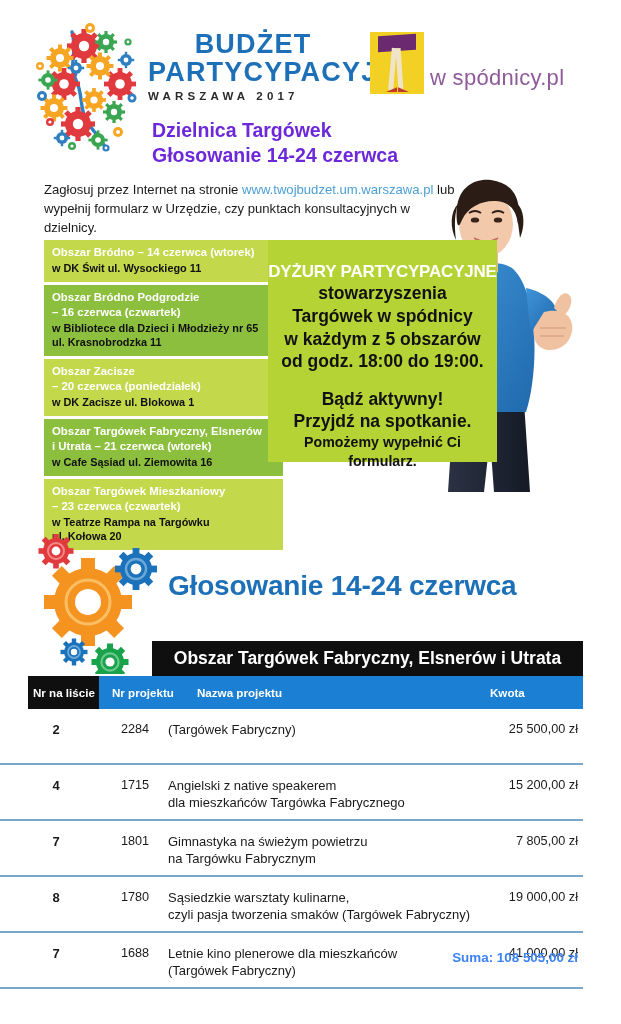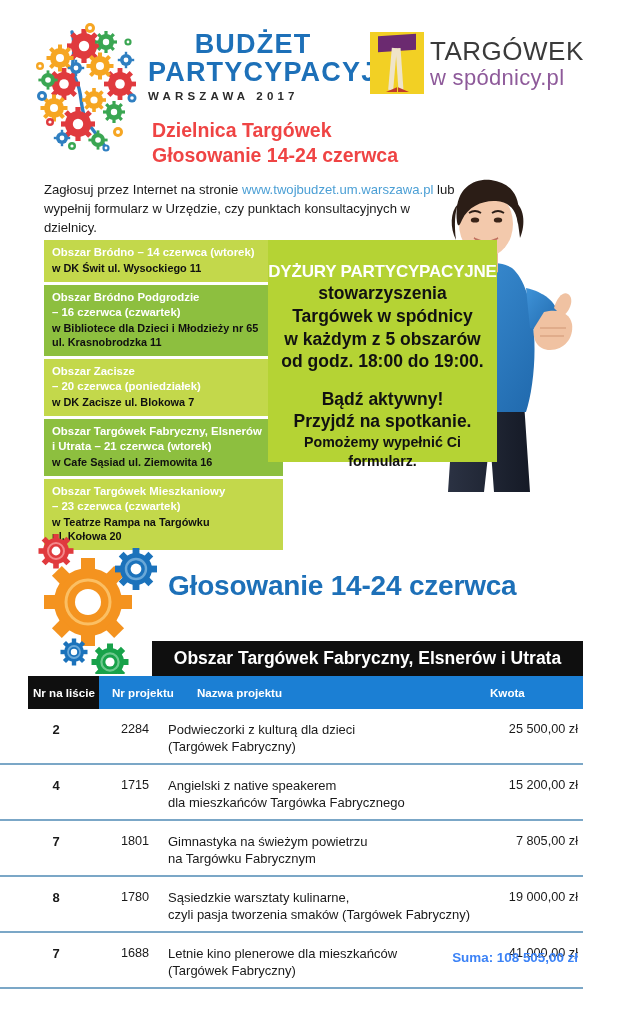--- a/index.html
+++ b/index.html
@@ -112,21 +112,21 @@
     font-size: 22px;
     color: #8e5a9a;
     letter-spacing: 0.3px;
     white-space: nowrap;
   }
 
   
   #district-title {
     position: absolute;
     left: 152px; top: 118px;
-    color: #ef4444;
+    color: #6d28d9;
     font-size: 19.5px;
     font-weight: bold;
     line-height: 1.28;
     white-space: nowrap;
   }
 
   
   #intro-text {
     position: absolute;
     left: 44px; top: 180px;
@@ -576,21 +576,20 @@
     <div class="bp-line3">WARSZAWA 2017</div>
   </div>
 
   <div id="tws-logo">
     <div id="tws-square"></div>
     <div id="tws-skirt"></div>
     <div id="tws-leg1"></div>
     <div id="tws-leg2"></div>
     <div id="tws-shoe1"></div>
     <div id="tws-shoe2"></div>
-    <div id="tws-word1">TARGÓWEK</div>
     <div id="tws-word2">w spódnicy.pl</div>
   </div>
 
   <div id="district-title">
     <div>Dzielnica Targówek</div>
     <div>Głosowanie 14-24 czerwca</div>
   </div>
 </div>
 
 <div id="intro-text"><span>Zagłosuj przez Internet na stronie </span><a id="intro-link" href="#">www.twojbudzet.um.warszawa.pl</a><span> lub wypełnij formularz w Urzędzie, czy punktach konsultacyjnych w dzielnicy.</span></div>
@@ -599,21 +598,21 @@
     <div class="sched-box light">
       <div class="sched-head">Obszar Bródno – 14 czerwca (wtorek)</div>
       <div class="sched-sub">w DK Świt  ul. Wysockiego 11</div>
     </div>
     <div class="sched-box dark">
       <div class="sched-head">Obszar Bródno Podgrodzie<br>– 16 czerwca (czwartek)</div>
       <div class="sched-sub">w Bibliotece dla Dzieci i Młodzieży nr 65<br>ul. Krasnobrodzka 11</div>
     </div>
     <div class="sched-box light">
       <div class="sched-head">Obszar Zacisze<br>– 20 czerwca (poniedziałek)</div>
-      <div class="sched-sub">w DK Zacisze ul. Blokowa 7</div>
+      <div class="sched-sub">w DK Zacisze ul. Blokowa 1</div>
     </div>
     <div class="sched-box dark">
       <div class="sched-head">Obszar Targówek Fabryczny, Elsnerów<br>i Utrata – 21 czerwca (wtorek)</div>
       <div class="sched-sub">w Cafe Sąsiad ul. Ziemowita 16</div>
     </div>
     <div class="sched-box light">
       <div class="sched-head">Obszar Targówek Mieszkaniowy<br>– 23 czerwca (czwartek)</div>
       <div class="sched-sub">w Teatrze Rampa na Targówku<br>ul. Kołowa 20</div>
     </div>
   </div>
@@ -765,21 +764,20 @@
   <div class="th" id="th-proj">Nr projektu</div>
   <div class="th" id="th-name">Nazwa projektu</div>
   <div class="th" id="th-amount">Kwota</div>
 </div>
 
 <div id="table-body">
     <div class="trow">
       <div class="c-listno">2</div>
       <div class="c-projno">2284</div>
       <div class="c-name">
-        <div>Podwieczorki z kulturą dla dzieci</div>
         <div>(Targówek Fabryczny)</div>
       </div>
       <div class="c-amount">25 500,00 zł</div>
     </div>
     <div class="trow">
       <div class="c-listno">4</div>
       <div class="c-projno">1715</div>
       <div class="c-name">
         <div>Angielski z native speakerem</div>
         <div>dla mieszkańców Targówka Fabrycznego</div>

